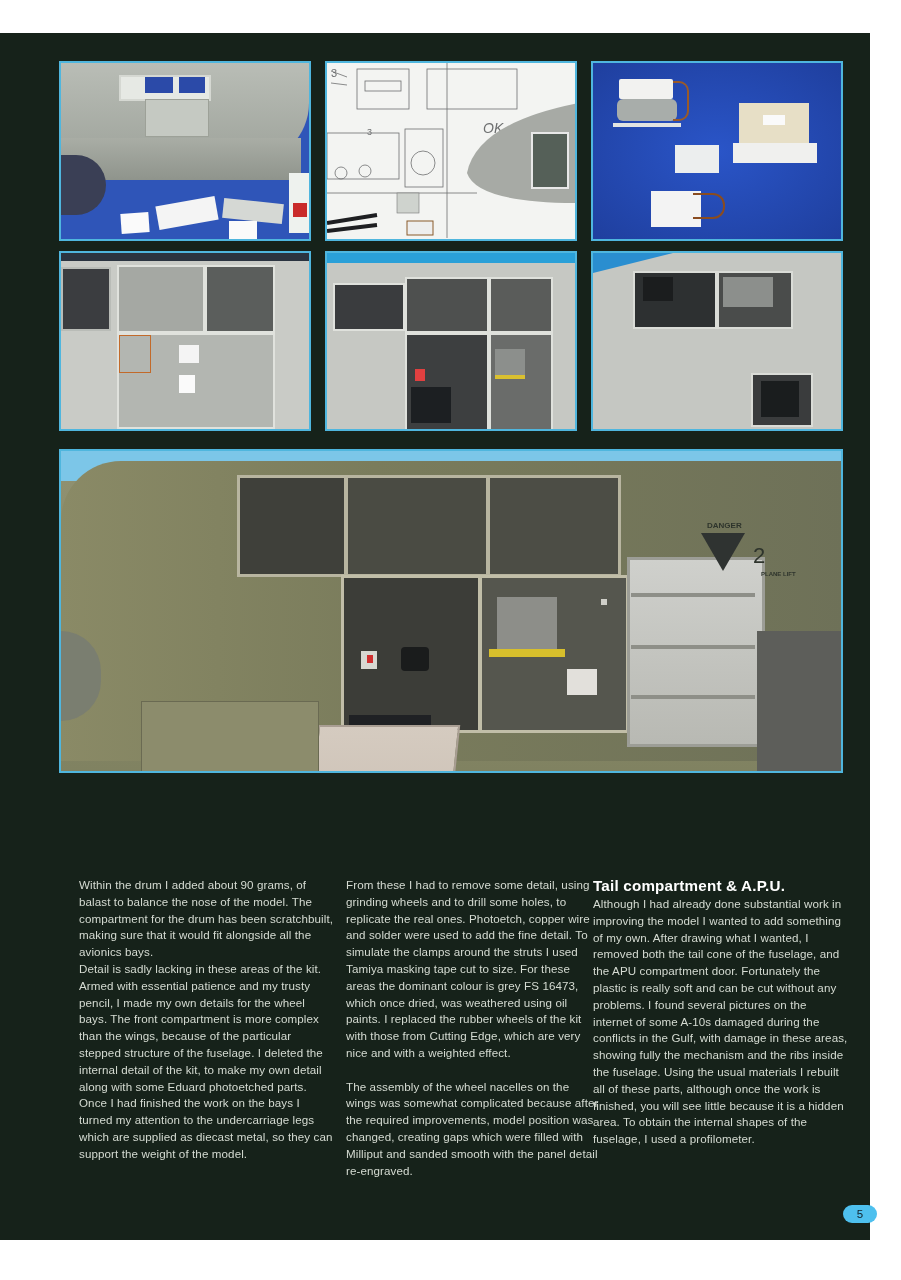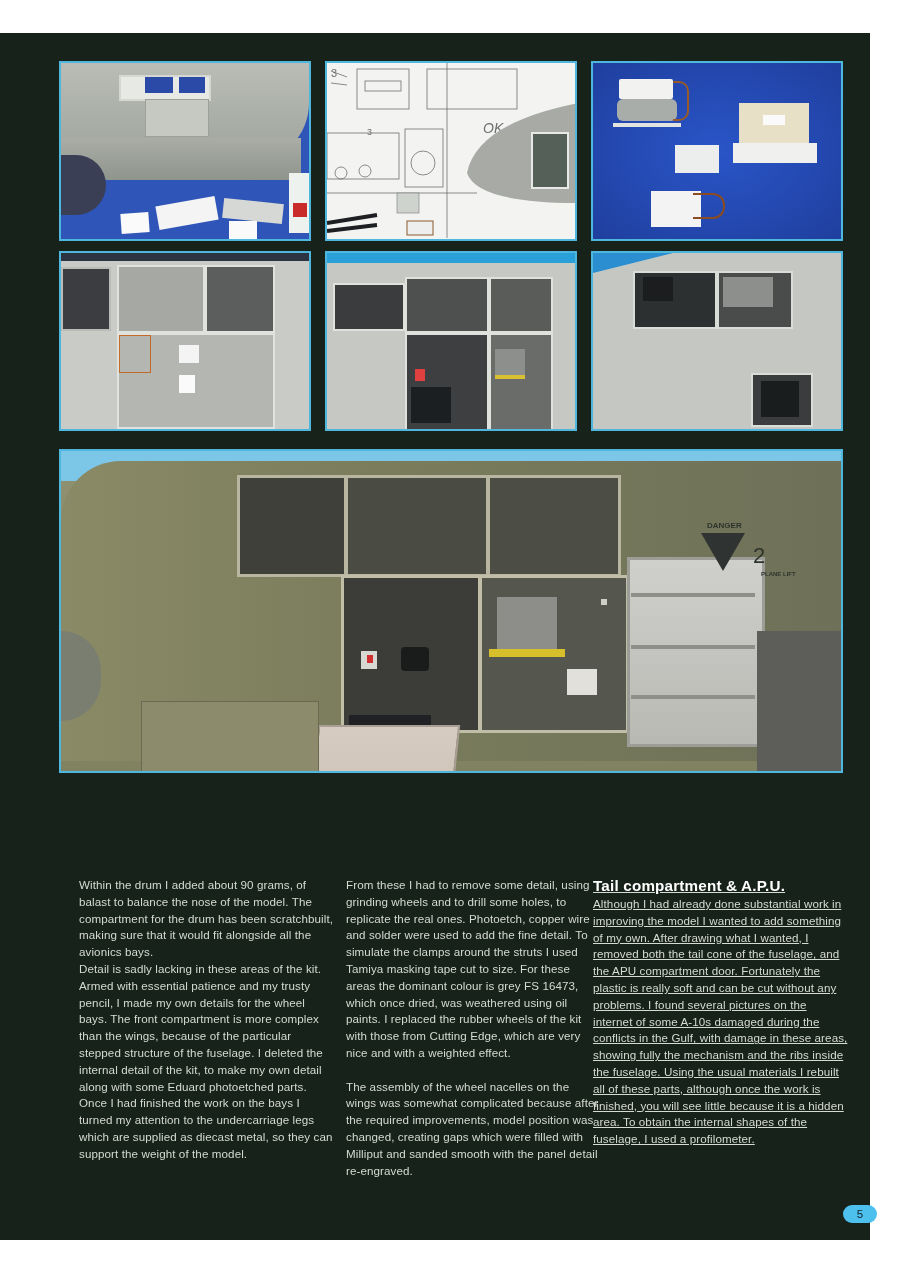--- a/index.html
+++ b/index.html
@@ -173,18 +173,18 @@
 <div class="txtcol" style="left:45px;margin-left:34px;">
   <p>Within the drum I added about 90 grams, of balast to balance the nose of the model. The compartment for the drum has been scratchbuilt, making sure that it would fit alongside all the avionics bays.</p>
   <p style="margin-top:0;">Detail is sadly lacking in these areas of the kit. Armed with essential patience and my trusty pencil, I made my own details for the wheel bays. The front compartment is more complex than the wings, because of the particular stepped structure of the fuselage. I deleted the internal detail of the kit, to make my own detail along with some Eduard photoetched parts. Once I had finished the work on the bays I turned my attention to the undercarriage legs which are supplied as diecast metal, so they can support the weight of the model.</p>
 </div>
 
 <div class="txtcol" style="left:346px;">
   <p>From these I had to remove some detail, using grinding wheels and to drill some holes, to replicate the real ones. Photoetch, copper wire and solder were used to add the fine detail. To simulate the clamps around the struts I used Tamiya masking tape cut to size. For these areas the dominant colour is grey FS 16473, which once dried, was weathered using oil paints. I replaced the rubber wheels of the kit with those from Cutting Edge, which are very nice and with a weighted effect.</p>
   <p>The assembly of the wheel nacelles on the wings was somewhat complicated because after the required improvements, model position was changed, creating gaps which were filled with Milliput and sanded smooth with the panel detail re-engraved.</p>
 </div>
 
-<div class="txtcol" style="left:593px; top:876px;text-decoration:underline;">
+<div class="txtcol" style="left:593px; top:876px;">
   <h2 class="first">Tail compartment &amp; A.P.U.</h2>
   <p>Although I had already done substantial work in improving the model I wanted to add something of my own. After drawing what I wanted, I removed both the tail cone of the fuselage, and the APU compartment door. Fortunately the plastic is really soft  and can be cut without any problems. I found several pictures on the internet of some A-10s damaged during the conflicts in the Gulf, with damage in these areas, showing fully the mechanism and the ribs inside the fuselage. Using the usual materials I rebuilt all of these parts, although once the work is finished, you will see little because it is a hidden area. To obtain the internal shapes of the fuselage, I used a profilometer.</p>
 </div>
 
 <div class="pagenum">5</div>
 
 </body></html>

